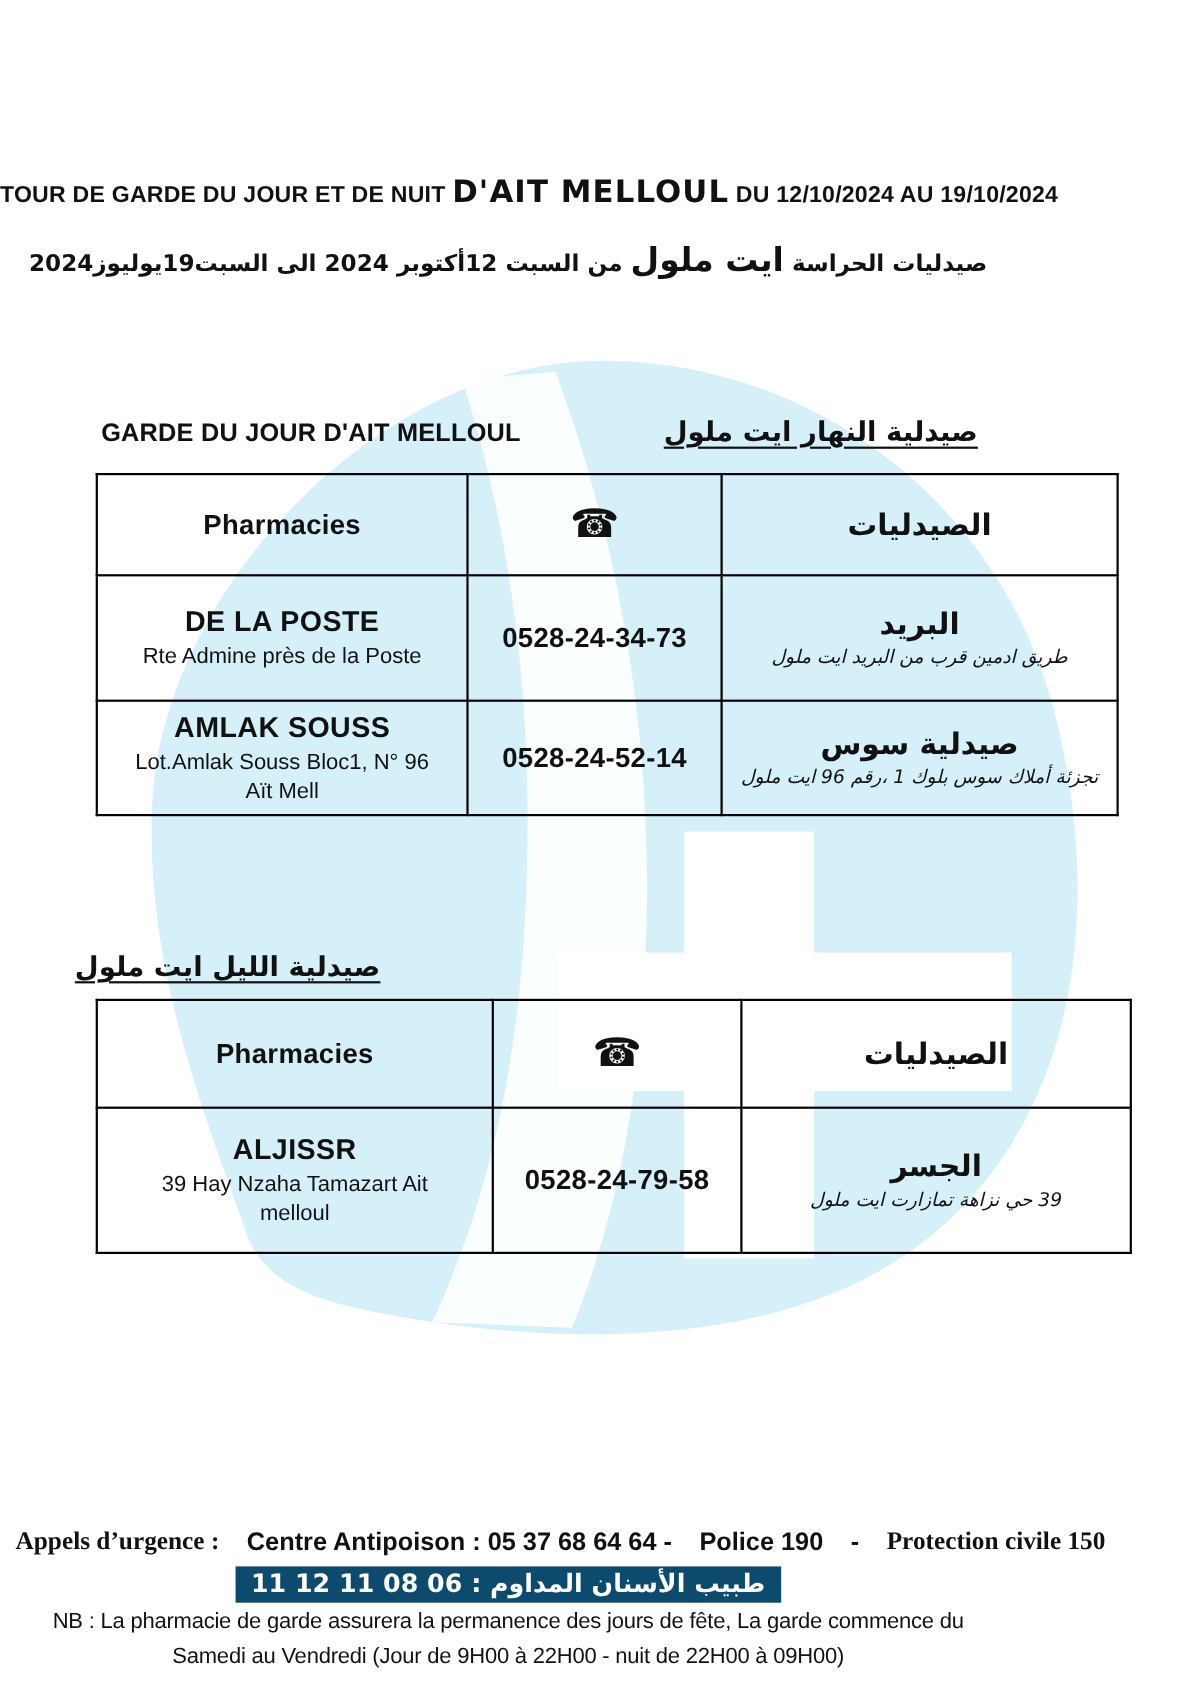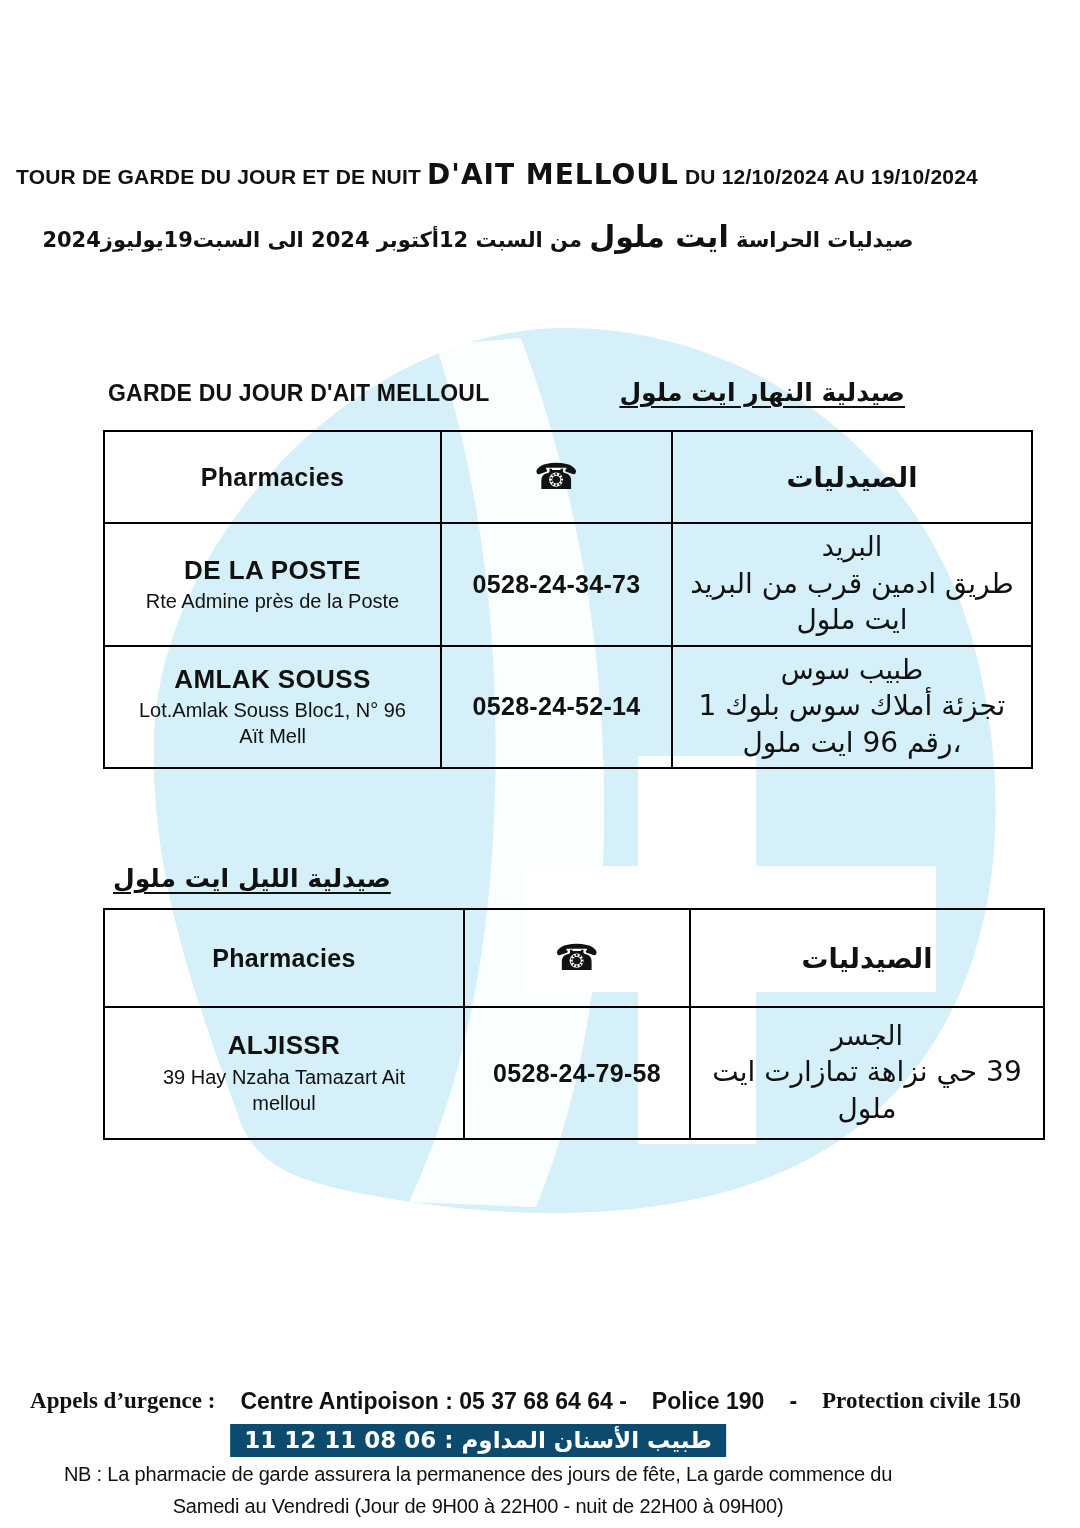--- a/index.html
+++ b/index.html
@@ -2,21 +2,21 @@
 <html lang="fr"><head>
 <meta charset="utf-8">
 <style>
   * { margin:0; padding:0; box-sizing:border-box; }
   html,body { background:#ffffff; }
   body { font-family:"Liberation Sans", sans-serif; color:#111; }
   .page {
     position:relative; width:1080px; height:1528px;
     margin:0 auto; background:#ffffff; overflow:hidden;
   }
-  .layer { position:absolute; left:16px; top:0; width:924px; height:1528px; }
+  .layer { position:absolute; left:0; top:0; width:924px; height:1528px; }
   .content { z-index:2; }
   .watermark-layer { z-index:1; pointer-events:none; }
 
   
   .title-fr {
     position:absolute; top:158px; left:0; right:0;
     text-align:center; font-weight:bold; font-size:21px; line-height:34px;
     letter-spacing:.2px; white-space:nowrap;
   }
   .title-fr .big {
@@ -35,21 +35,20 @@
   .sec-head {
     position:absolute; display:flex; justify-content:space-between; align-items:flex-end;
   }
   .sec-head-1 { top:378px; left:92px; right:35px; }
   .sec-head-2 { top:864px; left:68px; right:35px; }
   .sec-fr { font-weight:bold; font-size:23px; letter-spacing:.2px; }
   .sec-ar {
     font-family:"DejaVu Sans", sans-serif; direction:rtl;
     font-weight:bold; font-size:25px; text-decoration:underline;
     text-underline-offset:5px;
-    margin-left:29px;
   }
 
   
   table.garde {
     position:absolute; border-collapse:collapse; table-layout:fixed;
     background:transparent;
   }
   table.garde td {
     border:2.5px solid #000; text-align:center; vertical-align:middle;
     padding:6px 14px; background:transparent;
@@ -66,22 +65,22 @@
   .c-col-label-ar {
     font-family:"DejaVu Sans", sans-serif; direction:rtl;
     font-weight:bold; font-size:27px;
   }
   .phone-glyph { font-family:"DejaVu Sans", sans-serif; font-size:36px; line-height:1; }
   .c-name { font-weight:bold; font-size:26px; letter-spacing:.4px; line-height:1.2; }
   .c-addr { font-size:20px; line-height:1.3; margin:2px auto 0; }
   .c-addr.narrow { max-width:280px; }
   .c-phone { font-weight:bold; font-size:25px; letter-spacing:.3px; }
   .c-ar { direction:rtl; font-family:"DejaVu Sans", sans-serif; }
-  .c-ar-name { font-weight:normal; font-size:27px; line-height:1.25; }
-  .c-ar-addr { font-size:28px; line-height:1.3; margin:2px auto 0; max-width:330px; }
+  .c-ar-name { font-weight:bold; font-size:27px; line-height:1.25; }
+  .c-ar-addr { font-size:17px; line-height:1.3; margin:2px auto 0; max-width:330px;font-style:italic; }
 
   
   .emergency-line {
     position:absolute; top:1386px; left:20px; right:20px;
     display:flex; align-items:center; justify-content:center; gap:25px;
     font-size:23px; font-weight:bold; white-space:nowrap;
   }
   .serif { font-family:"Liberation Serif", serif; }
   .icon-group { display:flex; align-items:center; gap:4px; margin-right:8px; }
   .banner {
@@ -170,21 +169,21 @@
         </tr>
         <tr class="row-2">
           <td>
             <div class="c-name">AMLAK SOUSS</div>
             <div class="c-addr narrow">Lot.Amlak Souss Bloc1, N° 96 Aït Mell</div>
           </td>
           <td>
             <span class="c-phone">0528-24-52-14</span>
           </td>
           <td class="c-ar">
-            <div class="c-ar-name">طبيب سوس</div>
+            <div class="c-ar-name">صيدلية سوس</div>
             <div class="c-ar-addr">تجزئة أملاك سوس بلوك 1 ،رقم 96 ايت ملول</div>
           </td>
         </tr>
       </tbody>
     </table>
 
     <div class="sec-head sec-head-2">
       <span class="sec-ar">صيدلية الليل ايت ملول</span>
     </div>
 

